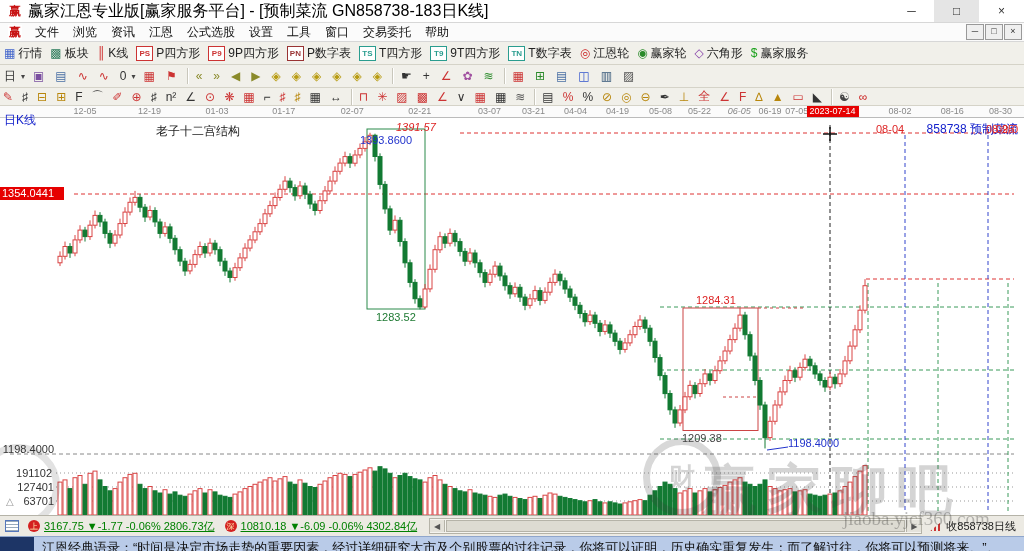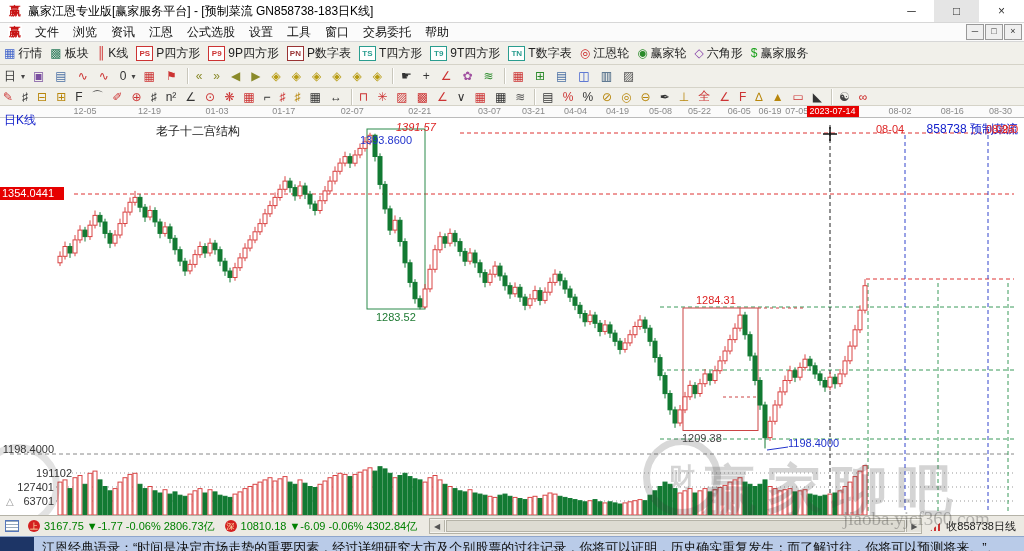--- a/index.html
+++ b/index.html
@@ -3,21 +3,21 @@
 <meta charset="utf-8">
 <style>
   html,body{margin:0;padding:0;width:1024px;height:551px;overflow:hidden;
     font-family:"Liberation Sans","DejaVu Sans",sans-serif;background:#fff;}
   .app{position:relative;width:1024px;height:551px;background:#fff;font-size:12px;color:#111;}
 
   
   .titlebar{height:22px;display:flex;align-items:center;background:#ffffff;border-bottom:1px solid #d7d7d7;}
   .app-logo{width:14px;height:14px;margin:0 6px 0 8px;background:#fff;color:#c81414;font-weight:bold;
     font-size:12px;line-height:14px;text-align:center;}
-  .title-text{font-size:12px;color:#000;}
+  .title-text{font-size:16px;color:#000;}
   .win-controls{margin-left:auto;display:flex;height:22px;}
   .win-btn{width:45px;height:22px;display:flex;align-items:center;justify-content:center;font-size:12px;color:#333;}
   .win-btn.max{background:#e5e5e5;}
 
   
   .menubar{height:18px;display:flex;align-items:center;background:#fbfbfb;border-bottom:1px solid #d7d7d7;}
   .menu-item{padding:0 7px;font-size:12px;color:#111;}
   .mdi{margin-left:auto;display:flex;margin-right:2px;}
   .mdi-btn{width:16px;height:14px;border:1px solid #999;background:#efefef;font-size:9px;line-height:12px;
     text-align:center;margin-left:1px;color:#333;}
@@ -60,21 +60,21 @@
     font-size:19px;color:rgba(40,40,40,0.30);z-index:50;pointer-events:none;}
 
   
   .statusbar{height:20px;display:flex;align-items:center;background:#eceae3;border-top:1px solid #b5b3a8;font-size:11px;}
   .sb-grid-icon{width:12px;height:10px;margin:0 5px 0 5px;
     background:linear-gradient(#fff,#fff) padding-box,#5577bb;border:1px solid #5577bb;
     background-image:repeating-linear-gradient(0deg,#9ab,0,#9ab 1px,#fff 1px,#fff 3px),
                      repeating-linear-gradient(90deg,#9ab,0,#9ab 1px,#fff 1px,#fff 3px);}
   .idx-icon{width:12px;height:12px;border-radius:50%;background:#d42020;margin:0 4px;flex:none;
     display:flex;align-items:center;justify-content:center;color:#ffe9b0;font-size:8px;}
-  .idx-text{color:#008000;margin-right:6px;}
+  .idx-text{color:#008000;margin-right:6px;text-decoration:underline;}
   .h-scroll{flex:1;height:14px;margin:0 6px;background:#f5f4ef;border:1px solid #b5b3a8;display:flex;align-items:center;}
   .h-scroll .arrow{width:14px;height:12px;background:#e4e2da;border-right:1px solid #b5b3a8;font-size:8px;
     color:#555;display:flex;align-items:center;justify-content:center;}
   .h-scroll .arrow.right{border-right:none;border-left:1px solid #b5b3a8;}
   .h-scroll .thumb{flex:1;height:10px;margin:0 1px;background:#dddbd2;border:1px solid #b5b3a8;}
   .signal-icon{display:inline-block;width:12px;height:10px;margin:0 4px 0 2px;
     background:repeating-linear-gradient(90deg,#c33 0,#c33 2px,transparent 2px,transparent 4px);
     clip-path:polygon(0 100%,100% 0,100% 100%);}
   .sb-close{color:#222;margin-right:8px;}
 
@@ -415,21 +415,21 @@
         <div class="date-label" style="left: 21.2%;">01-03</div>
         <div class="date-label" style="left: 27.7%;">01-17</div>
         <div class="date-label" style="left: 34.4%;">02-07</div>
         <div class="date-label" style="left: 41%;">02-21</div>
         <div class="date-label" style="left: 47.8%;">03-07</div>
         <div class="date-label" style="left: 52.1%;">03-21</div>
         <div class="date-label" style="left: 56.2%;">04-04</div>
         <div class="date-label" style="left: 60.3%;">04-19</div>
         <div class="date-label" style="left: 64.5%;">05-08</div>
         <div class="date-label" style="left: 68.3%;">05-22</div>
-        <div class="date-label" style="left: 72.2%;">06-05</div>
+        <div class="date-label" style="left: 72.2%; font-style: italic;">06-05</div>
         <div class="date-label" style="left: 75.2%;">06-19</div>
         <div class="date-label" style="left: 77.8%;">07-05</div>
         <div class="date-label hl" style="left: 81.3%;">2023-07-14</div>
         <div class="date-label" style="left: 87.9%;">08-02</div>
         <div class="date-label" style="left: 93%;">08-16</div>
         <div class="date-label" style="left: 97.7%;">08-30</div>
       </div>
     <svg class="chart-svg" id="ksvg" width="1014" height="398">
         <line x1="0" y1="0.5" x2="1014" y2="0.5" stroke="#bbbbbb" stroke-width="1"></line>
         <line x1="650" y1="190" x2="1004" y2="190" stroke="#3a9a5a" stroke-width="1" stroke-dasharray="4,3"></line>
@@ -952,21 +952,21 @@
     <div class="lbl green" style="left:376px;top:205px;">1283.52</div>
     <div class="level-tag">1354.0441</div>
     <div class="lbl red" style="left:696px;top:188px;">1284.31</div>
     <div class="lbl dark" style="left:682px;top:326px;">1209.38</div>
     <div class="lbl blue" style="left:788px;top:331px;">1198.4000</div>
     <div class="lbl red" style="left:876px;top:17px;">08-04</div>
     <div class="lbl red" style="left:954px;top:17px;margin-left:32px;">08-25</div>
     <div class="lbl red" style="left:996px;top:17px;">09-0</div>
 
     <div class="lbl axis" style="left:2px;top:337px;">1198.4000</div>
-    <div class="lbl axis" style="left:20px;top:361px;">191102</div>
+    <div class="lbl axis" style="left:0;top:361px;">191102</div>
     <div class="lbl axis" style="left:2px;top:375px;">127401</div>
     <div class="lbl axis" style="left:2px;top:389px;">63701</div>
     <div class="tri-marker">△</div>
 
     <div class="wm2">赢家聊吧</div>
     <div class="wm-circle">财</div>
     <div class="wm-circle2"></div>
   </div>
   <div class="wm-url">jiaoba.yjcf360.com</div>
 

